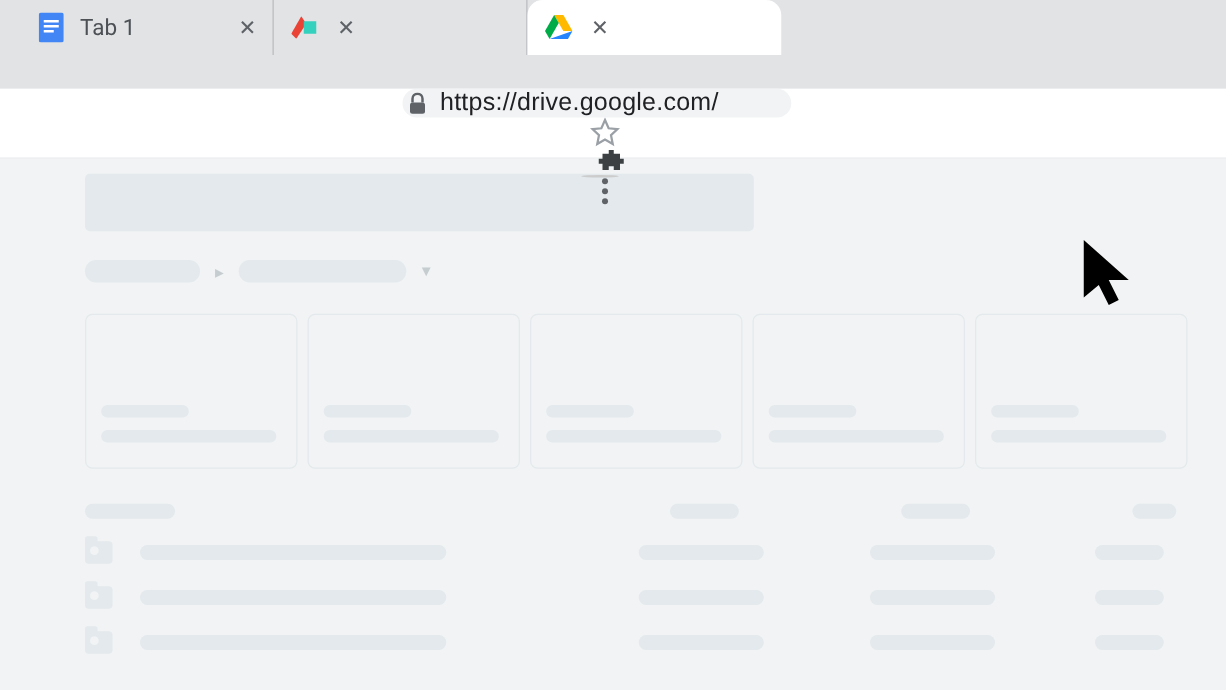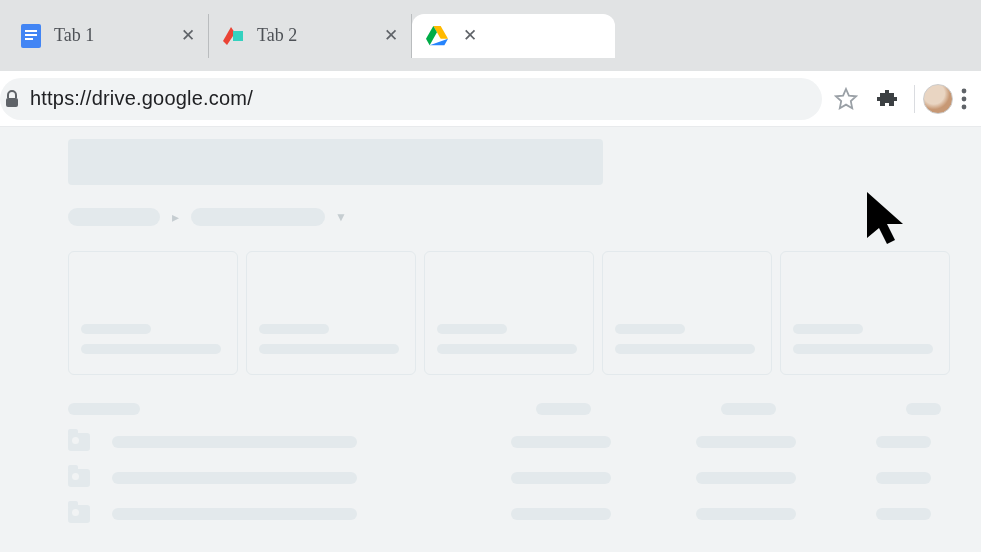--- a/index.html
+++ b/index.html
@@ -9,23 +9,22 @@
     background: #f1f3f4;
     overflow: hidden;
     position: relative;
   }
 
   
   .tabstrip {
     height: 71px;
     background: #e1e3e4;
     display: flex;
-    align-items: center;
-    padding-left: 6px;
-    font-family: Liberation Serif, serif;
+    align-items: flex-start;
+    padding-left: 16px;
   }
   .tab {
     display: flex;
     align-items: center;
     height: 44px;
     width: 203px;
     padding: 0 10px 0 14px;
     font-size: 18px;
     color: #3c4043;
     position: relative;
@@ -48,20 +47,21 @@
   }
 
   
   .toolbar {
     height: 56px;
     background: #ffffff;
     display: flex;
     align-items: center;
     padding: 0 14px 0 0;
     border-bottom: 1px solid #e8eaec;
+    flex-direction: column;
   }
   .addrwrap {
     flex: 1;
     display: flex;
     align-items: center;
     background: #f1f3f4;
     border-radius: 28px;
     height: 42px;
     padding: 0 16px 0 2px;
     margin-right: 12px;
@@ -164,21 +164,20 @@
     <span class="title">Tab 1</span>
     <span class="close">✕</span>
   </div>
   <div class="tab inactive">
     <span class="favicon">
       <svg width="22" height="18" viewBox="0 0 22 18">
           <polygon points="0,14 8,0 12,6 4,18" fill="#ea4335"></polygon>
           <polygon points="10,4 20,4 20,14 10,14" fill="#34d1bf"></polygon>
         </svg>
     </span>
-    <span class="title">Tab 2</span>
     <span class="close">✕</span>
   </div>
   <div class="tab active">
     <span class="favicon">
       <svg width="24" height="22" viewBox="0 0 24 22">
           <polygon points="8,0 16,0 24,14 16,14" fill="#ffba00"></polygon>
           <polygon points="0,14 8,0 12,7 4,21" fill="#00ac47"></polygon>
           <polygon points="4,21 24,14 20,21" fill="#2684fc"></polygon>
         </svg>
     </span>

